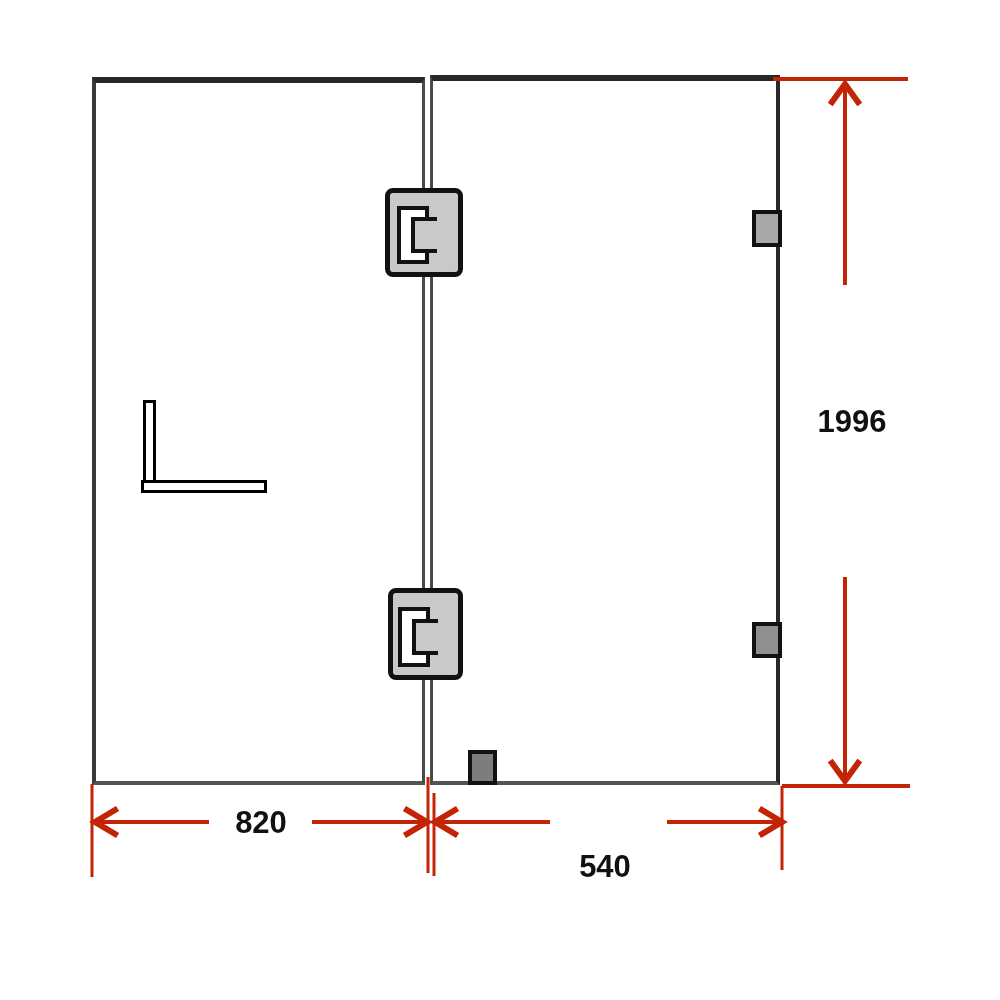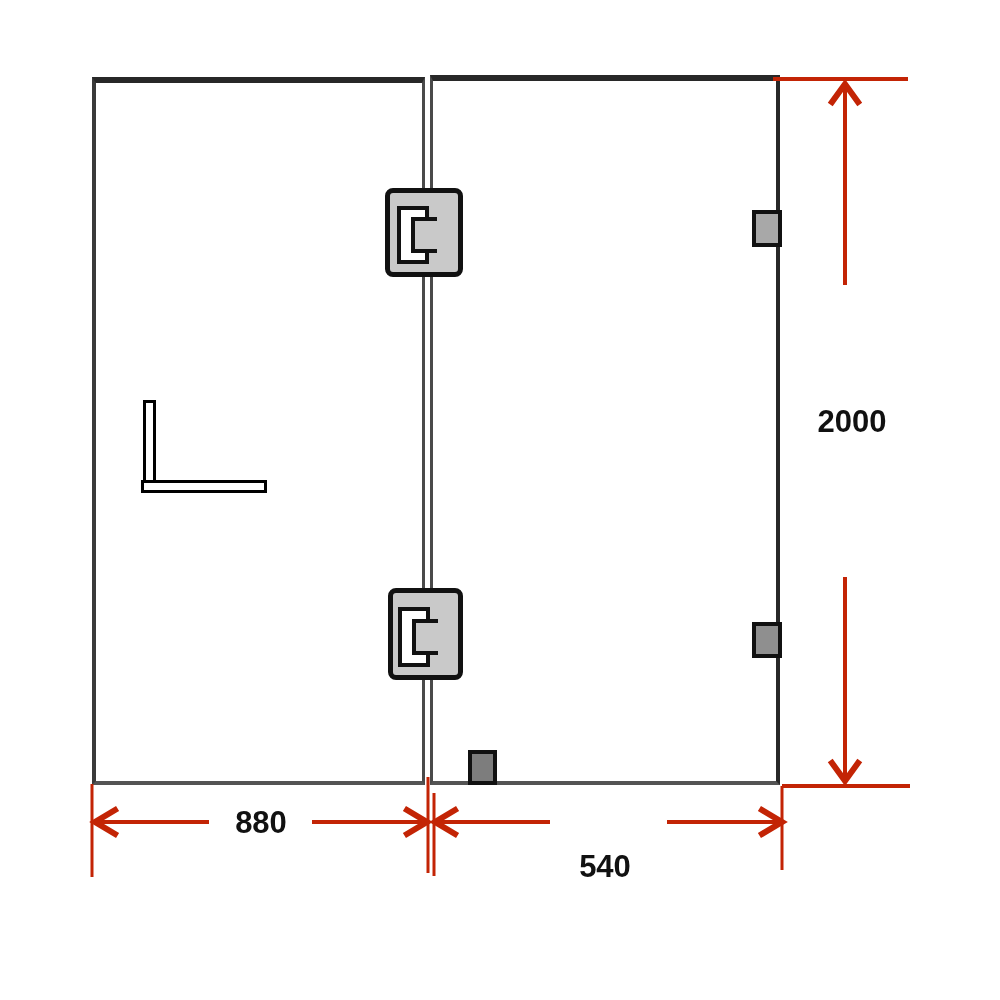--- a/index.html
+++ b/index.html
@@ -129,17 +129,17 @@
   <div class="abs hinge-cutout" id="bottom-hinge-cutout"></div>
   <div class="abs hinge-notch" id="bottom-hinge-notch"></div>
 
   <div class="abs bracket" id="wall-bracket-upper"></div>
   <div class="abs bracket" id="wall-bracket-lower"></div>
   <div class="abs bracket" id="floor-stop"></div>
 
   <div class="abs lbar" id="l-bracket-vertical"></div>
   <div class="abs lbar" id="l-bracket-horizontal"></div>
 
-  <div class="dim-label" id="label-630">880</div>
+  <div class="dim-label" id="label-630">820</div>
   <div class="dim-label" id="label-540">540</div>
-  <div class="dim-label" id="label-2000">2000</div>
+  <div class="dim-label" id="label-2000">1996</div>
 
 </div>
 
 </body></html>

